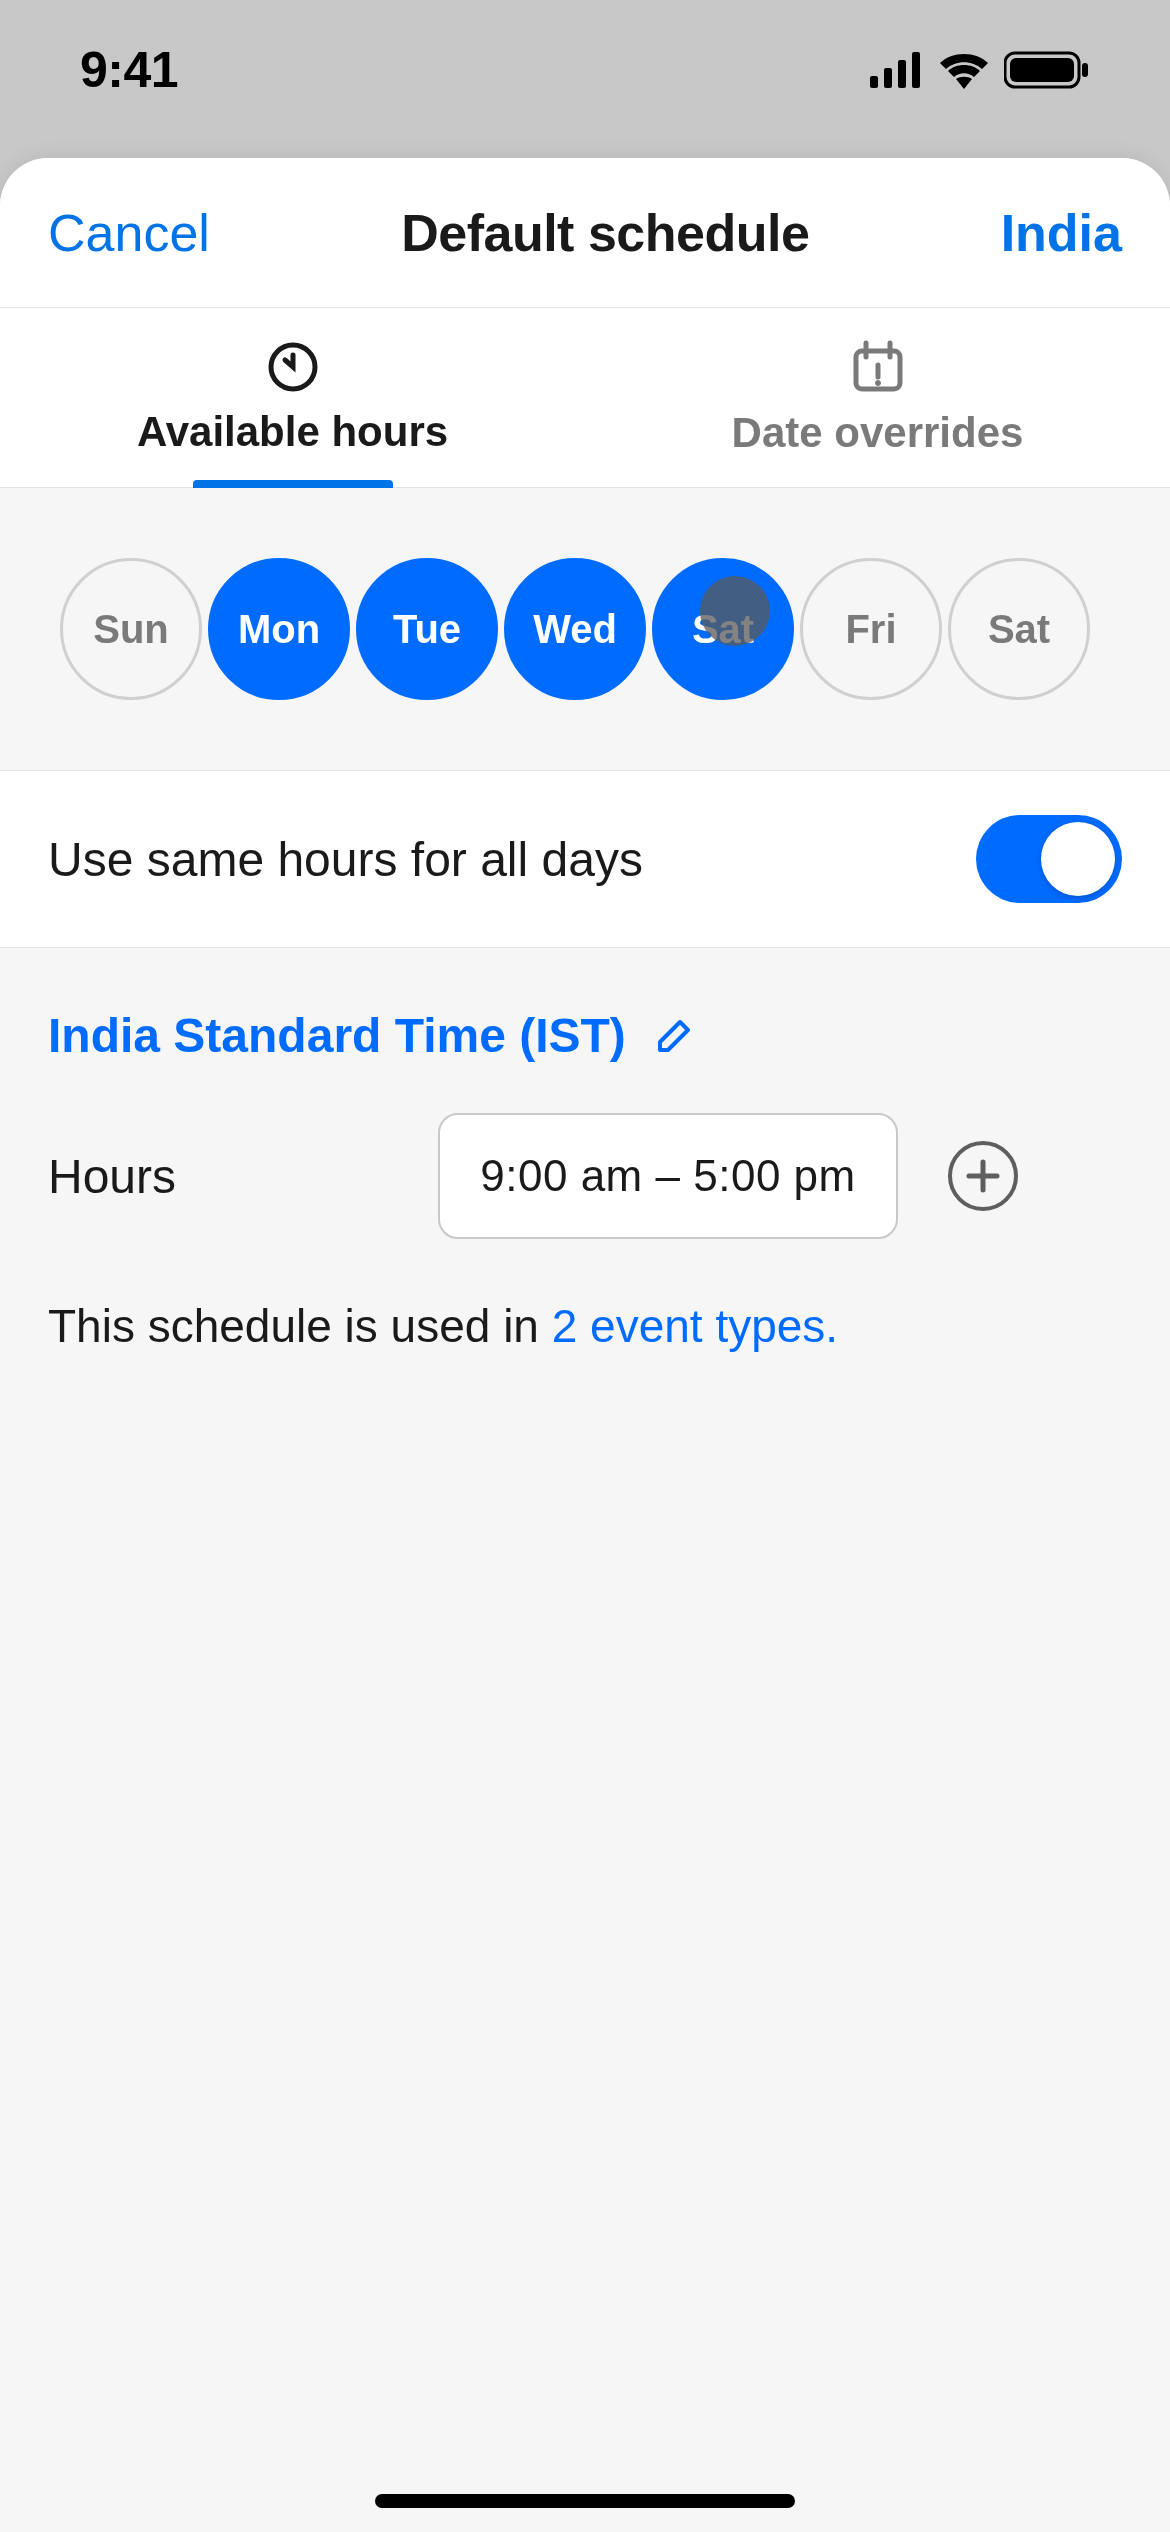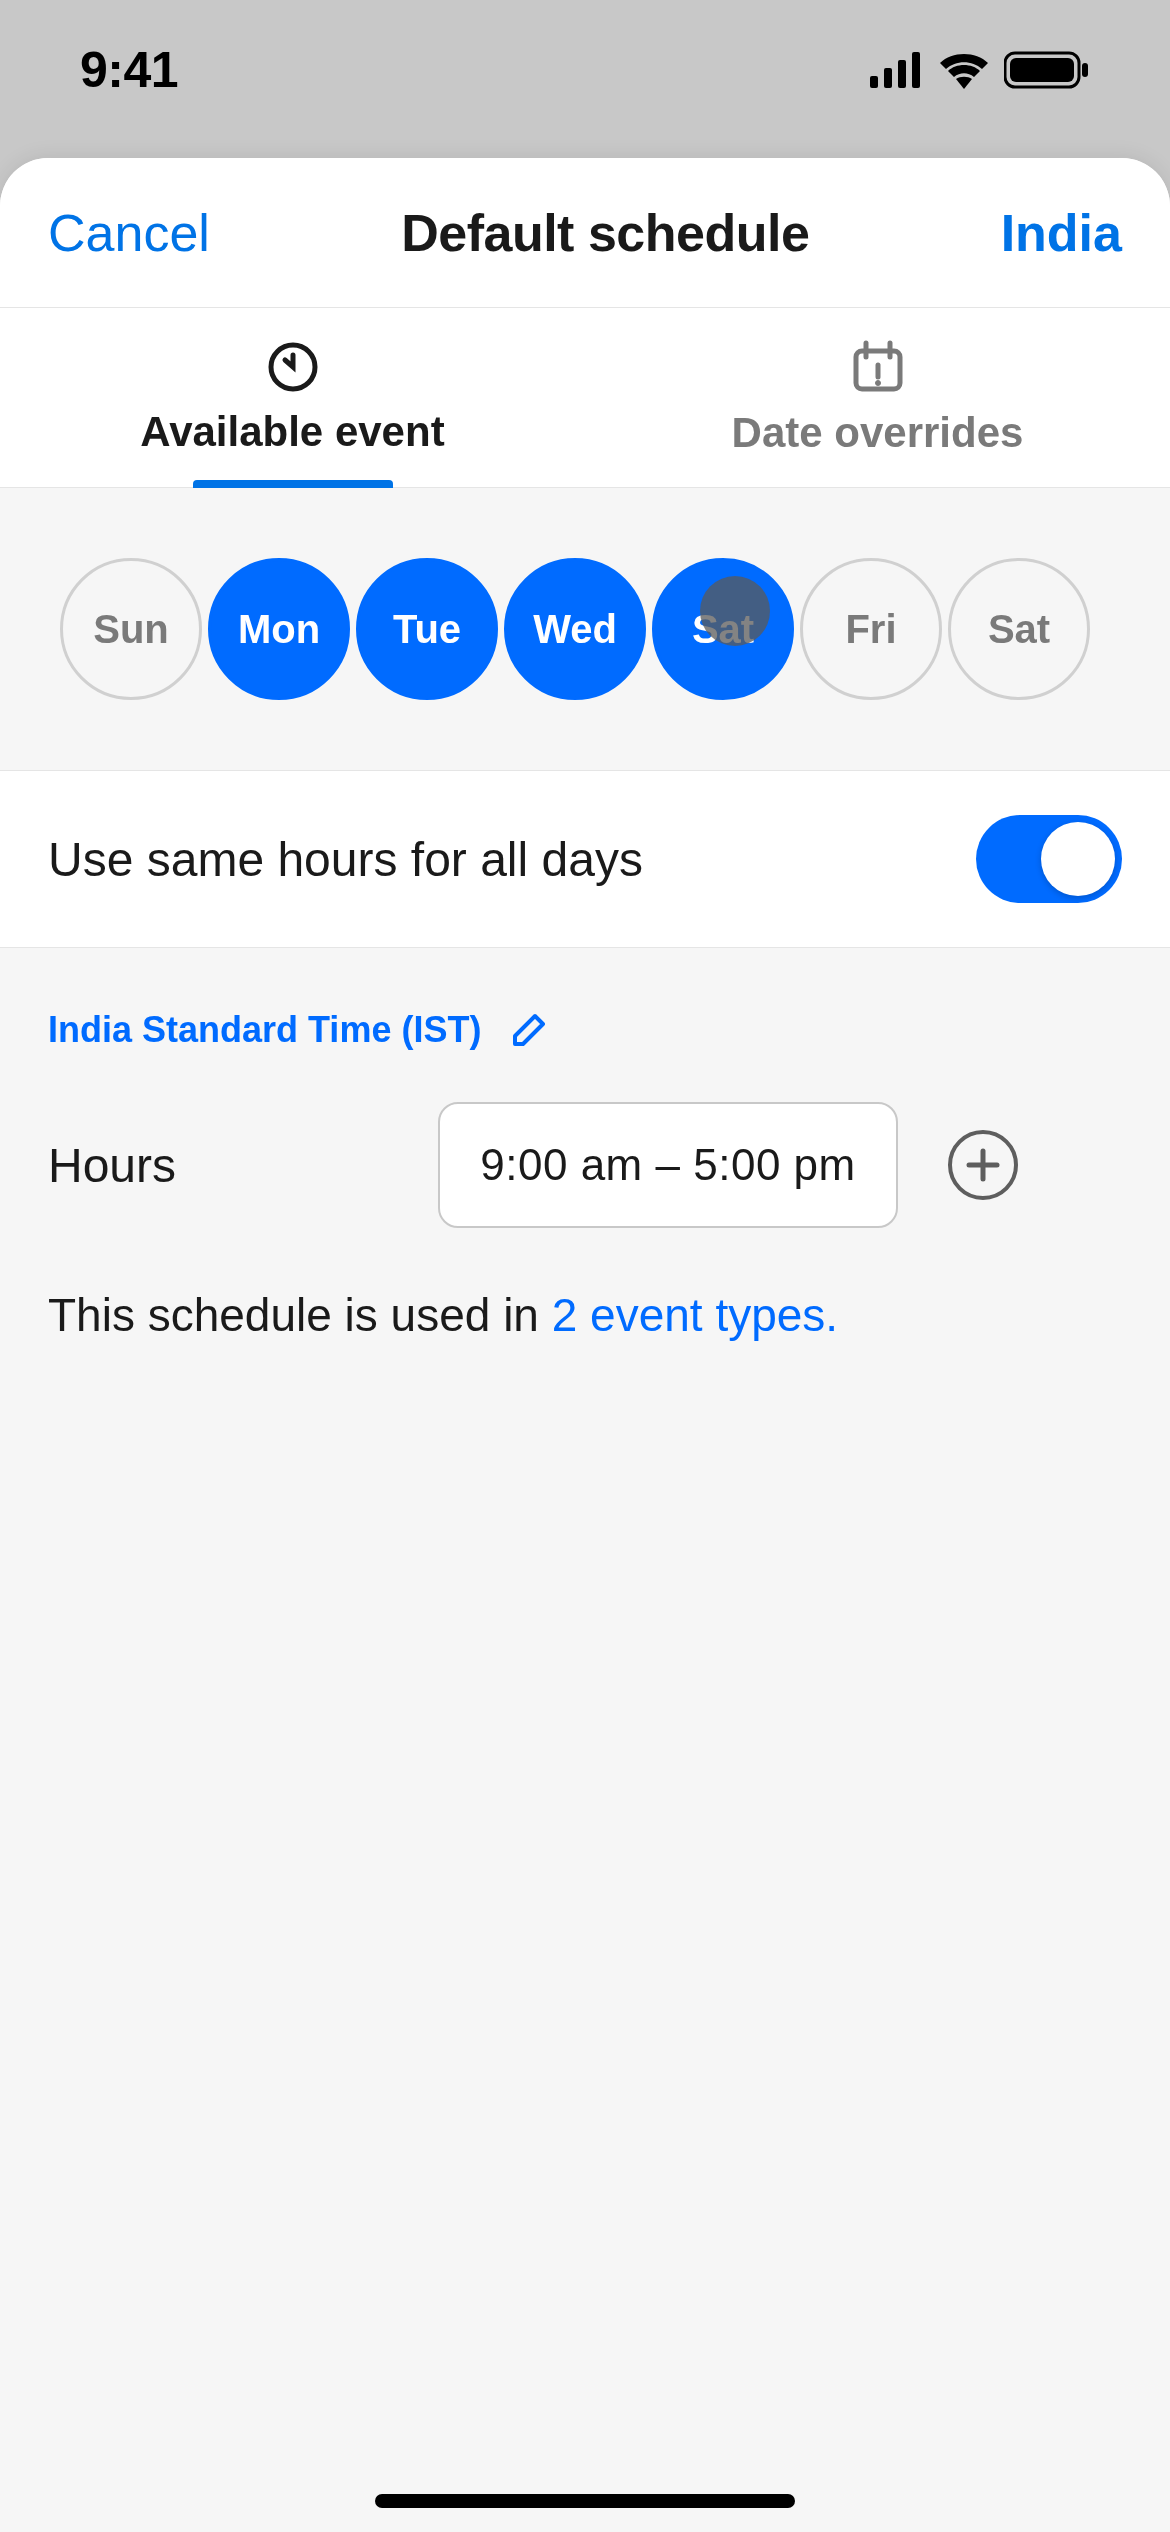--- a/index.html
+++ b/index.html
@@ -182,21 +182,21 @@
     padding: 60px 48px 0 48px;
     background: #f6f6f6;
   }
   .tz-row {
     display: flex;
     align-items: center;
     gap: 26px;
     margin-bottom: 50px;
   }
   .tz-label {
-    font-size: 36px;
+    font-size: 48px;
     font-weight: 700;
     color: #006bff;
     cursor: pointer;
   }
   .edit-icon { cursor: pointer; display:inline-flex; }
 
   .hours-row {
     display: flex;
     align-items: center;
     gap: 50px;
@@ -306,21 +306,21 @@
   </div>
 
   <div class="tabs">
     <div class="tab active">
       <span>
         <svg width="54" height="54" viewBox="0 0 54 54">
           <circle cx="27" cy="27" r="22" fill="none" class="tab-icon-stroke" stroke-width="5"></circle>
           <path d="M27 15 L27 27 L19 20" fill="none" class="tab-icon-stroke" stroke-width="5" stroke-linecap="round"></path>
         </svg>
       </span>
-      <span class="tab-label">Available event</span>
+      <span class="tab-label">Available hours</span>
       <div class="tab-underline"></div>
     </div>
     <div class="tab">
       <span>
         <svg width="56" height="56" viewBox="0 0 56 56">
           <rect x="6" y="12" width="44" height="38" rx="6" fill="none" class="tab-icon-stroke" stroke-width="5"></rect>
           <line x1="16" y1="4" x2="16" y2="18" class="tab-icon-stroke" stroke-width="5" stroke-linecap="round"></line>
           <line x1="40" y1="4" x2="40" y2="18" class="tab-icon-stroke" stroke-width="5" stroke-linecap="round"></line>
           <line x1="28" y1="26" x2="28" y2="38" class="tab-icon-stroke" stroke-width="5" stroke-linecap="round"></line>
           <circle cx="28" cy="44" r="2.5" class="tab-icon-stroke" fill="#7a7a7a" stroke="none"></circle>

